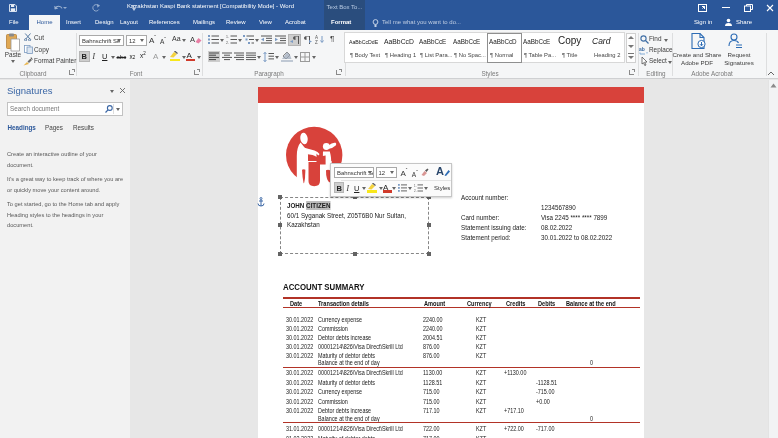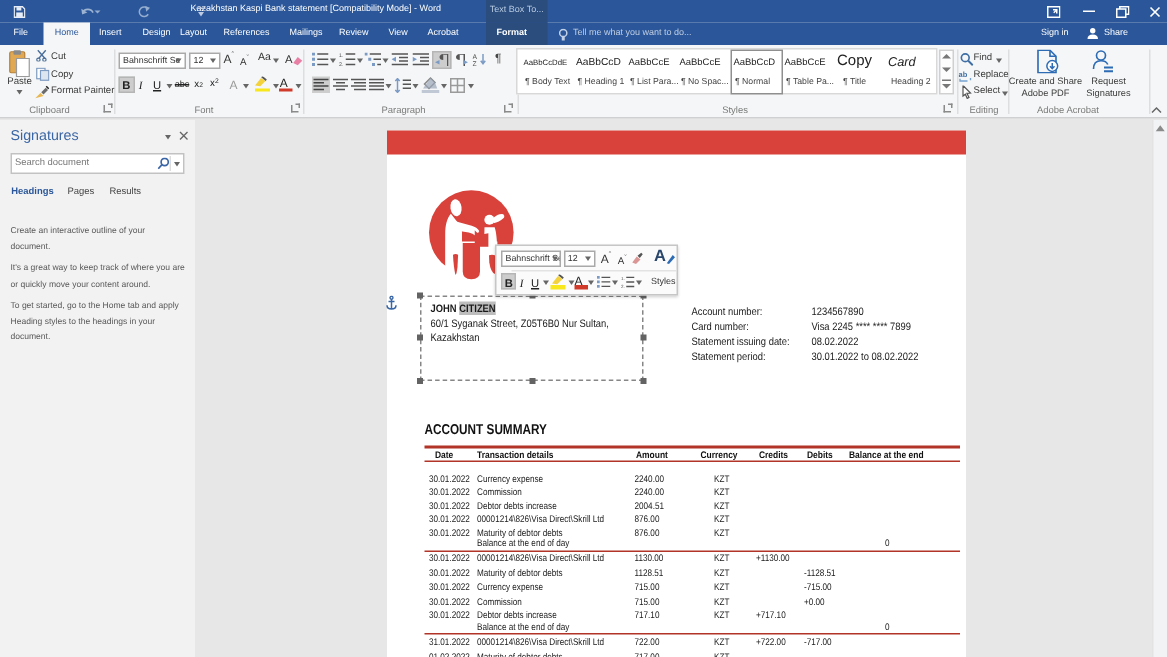--- a/index.html
+++ b/index.html
@@ -454,21 +454,21 @@
         <text x="0" y="2.5">1.</text>
         <text x="0" y="8">2.</text>
       </g>
       <g stroke="#555" stroke-width="0.9">
         <path d="M3.5 0.9 H9 M3.5 4 H9 M3.5 7 H9"></path>
       </g>
     </svg>
 <div class="cdn" style="left:424px;top:187px;"></div>
 <div class="abs" style="left:434px;top:184.5px;font-size:6px;color:#333;">Styles</div>
 
-<div class="abs doctext" style="left:461px;top:203px;"><span class="cnd">Account number:</span></div>
+<div class="abs doctext" style="left:461px;top:193px;"><span class="cnd">Account number:</span></div>
 <div class="abs doctext" style="left:541px;top:203px;"><span class="cnd">1234567890</span></div>
 <div class="abs doctext" style="left:461px;top:213px;"><span class="cnd">Card number:</span></div>
 <div class="abs doctext" style="left:541px;top:213px;"><span class="cnd">Visa 2245 **** **** 7899</span></div>
 <div class="abs doctext" style="left:461px;top:223px;"><span class="cnd">Statement issuing date:</span></div>
 <div class="abs doctext" style="left:541px;top:223px;"><span class="cnd">08.02.2022</span></div>
 <div class="abs doctext" style="left:461px;top:233px;"><span class="cnd">Statement period:</span></div>
 <div class="abs doctext" style="left:541px;top:233px;"><span class="cnd">30.01.2022 to 08.02.2022</span></div>
 
 <div class="abs" style="left:283px;top:281px;font-size:9.5px;font-weight:bold;color:#111;"><span class="cnd" style="transform:scaleX(0.825);">ACCOUNT SUMMARY</span></div>
 <div class="redln" style="left:283px;top:297.3px;width:357px;height:1.8px;"></div>

